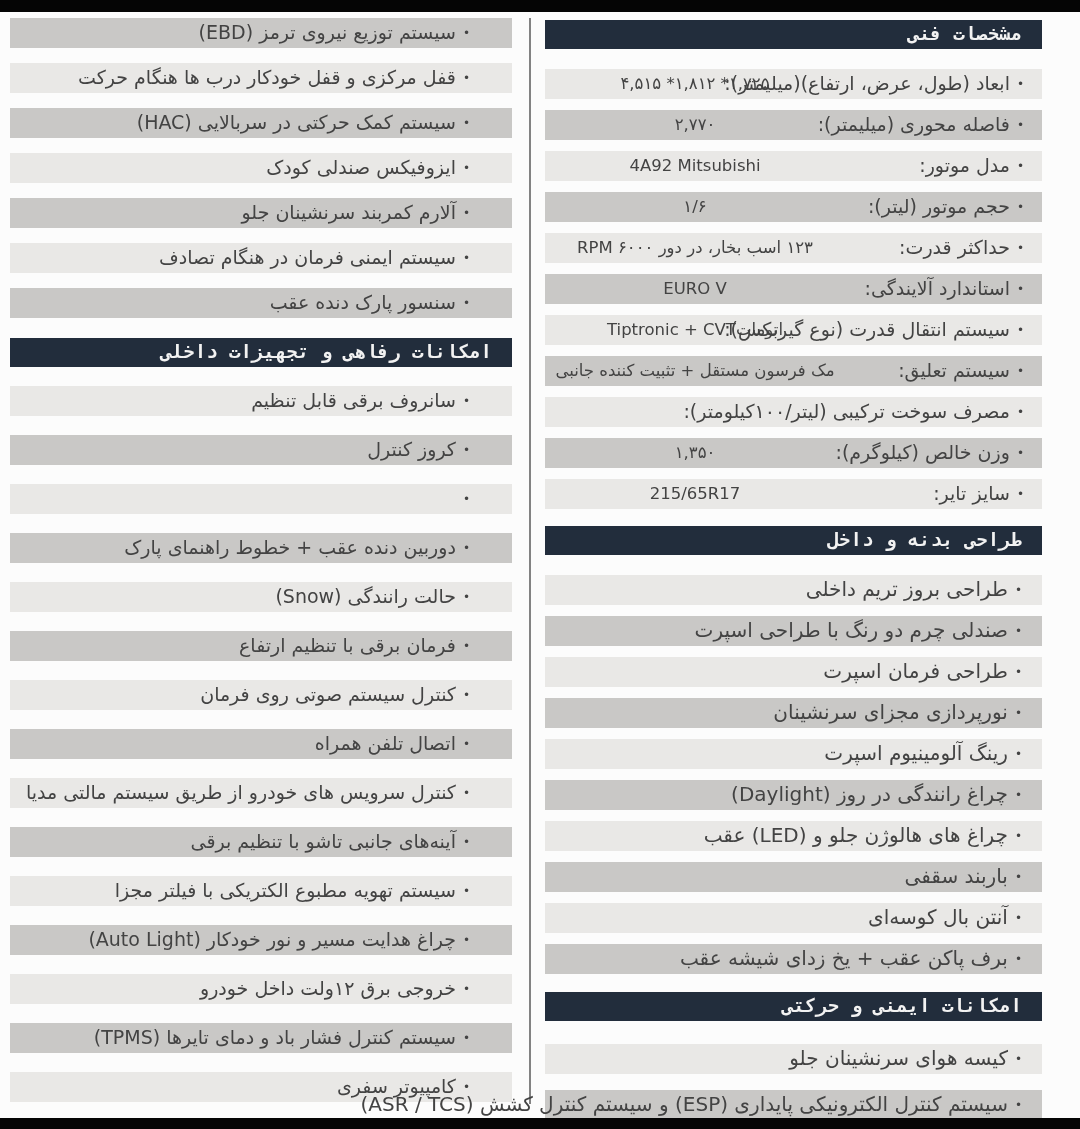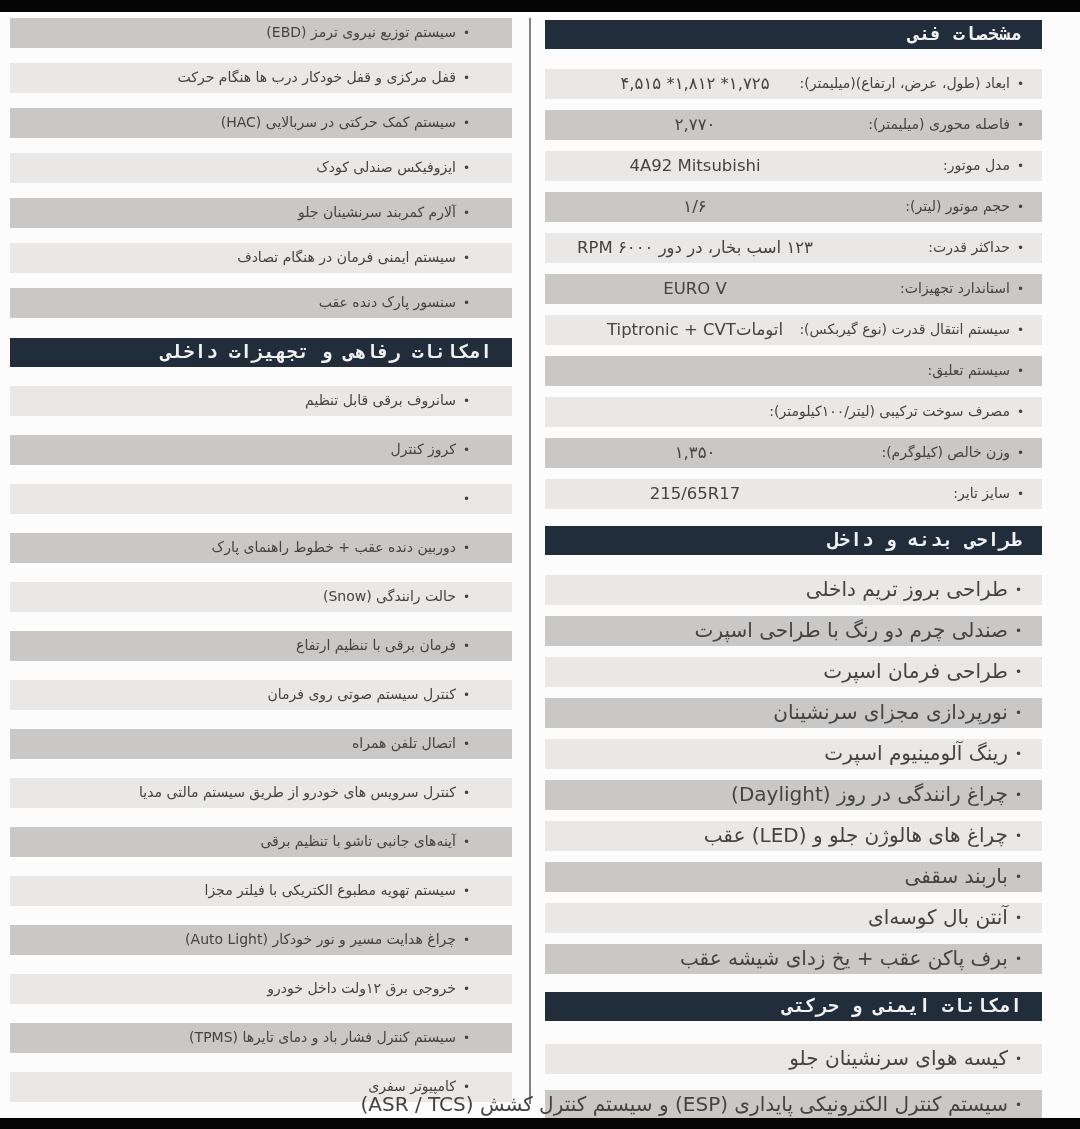--- a/index.html
+++ b/index.html
@@ -53,21 +53,21 @@
   .bullet{
     font-size:12px;line-height:1;
     margin-left:7px;flex:0 0 auto;
     color:var(--text,#434343);
   }
   .col-left .feature-row{padding-right:42px;}
   .col-right .feature-row{padding-right:20px;}
   .spec-row{padding-right:18px;}
 
   .feature-label,.spec-label{
-    font-size:14px;white-space:nowrap;line-height:1;
+    font-size:19px;white-space:nowrap;line-height:1;
     padding-bottom:2px;
   }
   .col-right .feature-label{font-size:20px;}
   .spec-value{
     position:absolute;left:0;top:0;bottom:0;width:300px;
     display:flex;align-items:center;justify-content:center;
     font-size:16.5px;white-space:nowrap;direction:rtl;
     padding-bottom:2px;box-sizing:border-box;text-align:center;
   }
 </style>
@@ -198,31 +198,32 @@
     <span class="spec-label">حجم موتور (لیتر):</span>
     <span class="spec-value">۱/۶</span>
   </div>
         <div class="row spec-row shade-light">
     <span class="bullet">•</span>
     <span class="spec-label">حداکثر قدرت:</span>
     <span class="spec-value">۱۲۳ اسب بخار، در دور RPM ۶۰۰۰</span>
   </div>
         <div class="row spec-row shade-dark">
     <span class="bullet">•</span>
-    <span class="spec-label">استاندارد تجهیزات:</span>
+    <span class="spec-label">استاندارد آلایندگی:</span>
     <span class="spec-value">EURO V</span>
   </div>
         <div class="row spec-row shade-light">
     <span class="bullet">•</span>
     <span class="spec-label">سیستم انتقال قدرت (نوع گیربکس):</span>
     <span class="spec-value">اتوماتTiptronic + CVT</span>
   </div>
         <div class="row spec-row shade-dark">
     <span class="bullet">•</span>
     <span class="spec-label">سیستم تعلیق:</span>
+    <span class="spec-value">مک فرسون مستقل + تثبیت کننده جانبی</span>
   </div>
         <div class="row spec-row shade-light">
     <span class="bullet">•</span>
     <span class="spec-label">مصرف سوخت ترکیبی (لیتر/۱۰۰کیلومتر):</span>
   </div>
         <div class="row spec-row shade-dark">
     <span class="bullet">•</span>
     <span class="spec-label">وزن خالص (کیلوگرم):</span>
     <span class="spec-value">۱,۳۵۰</span>
   </div>

